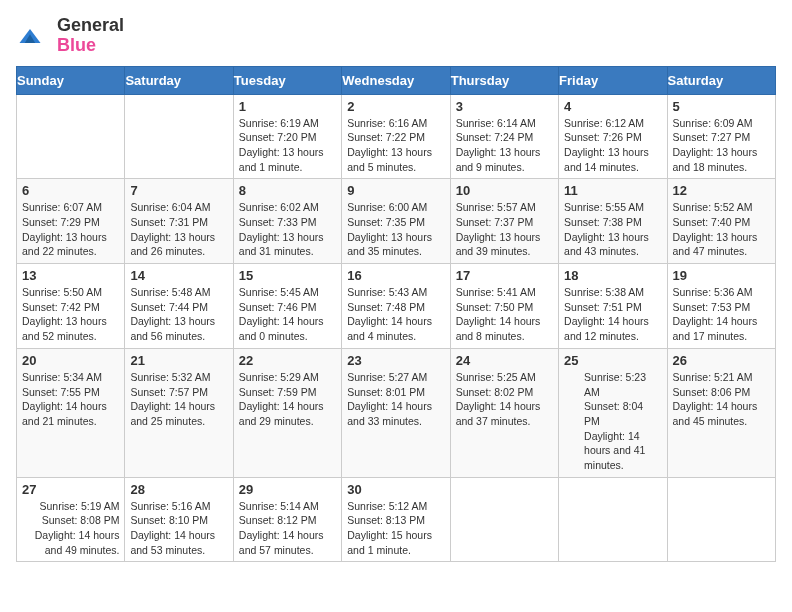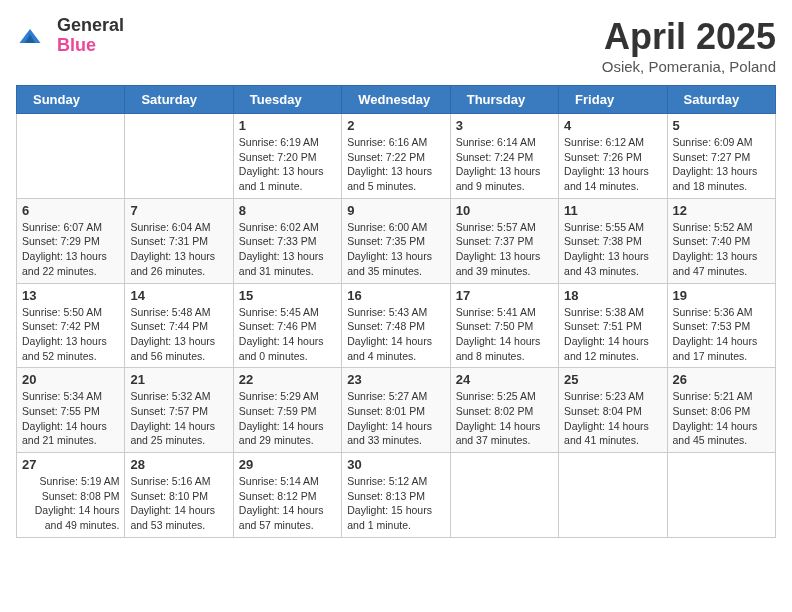--- a/index.html
+++ b/index.html
@@ -55,21 +55,21 @@
     .calendar {
       width: 100%;
       border-collapse: collapse;
       border: 1px solid #ccc;
     }
     .calendar th {
       background-color: #3a7abf;
       color: #fff;
       font-size: 13px;
       font-weight: bold;
-      padding: 6px 16px;
+      padding: 6px 0;
       text-align: left;
       border: 1px solid #2e6aaa;
     }
     .calendar td {
       border: 1px solid #ccc;
       vertical-align: top;
       padding: 4px 5px;
       width: calc(100% / 7);
       min-height: 80px;
       font-size: 11px;
@@ -99,24 +99,20 @@
   <div class="logo">
     <svg class="logo-icon" viewBox="0 0 32 32" xmlns="http://www.w3.org/2000/svg">
       <polygon points="4,24 16,8 28,24" fill="#2e7dd1"></polygon>
       <polygon points="10,24 16,14 22,24" fill="#1a5fa0"></polygon>
     </svg>
     <div class="logo-text">
       <span class="logo-general">General</span>
       <span class="logo-blue">Blue</span>
     </div>
   </div>
-  <div class="title-area">
-    <div class="month-title">April 2025</div>
-    <div class="location-title">Osiek, Pomerania, Poland</div>
-  </div>
 </div>
 
 <table class="calendar">
   <thead>
     <tr>
     <th>Sunday</th>
         <th>Saturday</th>
         <th>Tuesday</th>
         <th>Wednesday</th>
         <th>Thursday</th>
@@ -273,21 +269,21 @@
 Daylight: 14 hours and 33 minutes.</div>
         </td>
         <td>
           <div class="day-number">24</div>
           <div class="day-info" style="white-space: pre-line;">Sunrise: 5:25 AM
 Sunset: 8:02 PM
 Daylight: 14 hours and 37 minutes.</div>
         </td>
         <td>
           <div class="day-number">25</div>
-          <div class="day-info" style="white-space: pre-line;">Sunrise: 5:23 AM
+          <div class="day-info" style="white-space: pre-line; margin-left: 20px;">Sunrise: 5:23 AM
 Sunset: 8:04 PM
 Daylight: 14 hours and 41 minutes.</div>
         </td>
         <td>
           <div class="day-number">26</div>
           <div class="day-info" style="white-space: pre-line;">Sunrise: 5:21 AM
 Sunset: 8:06 PM
 Daylight: 14 hours and 45 minutes.</div>
         </td>
       </tr>

